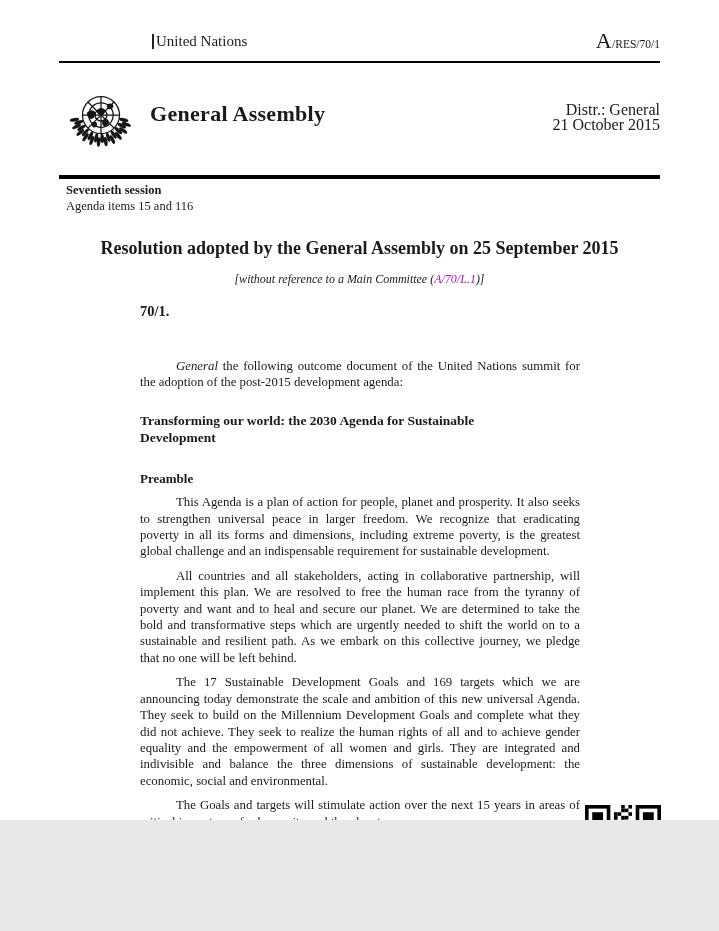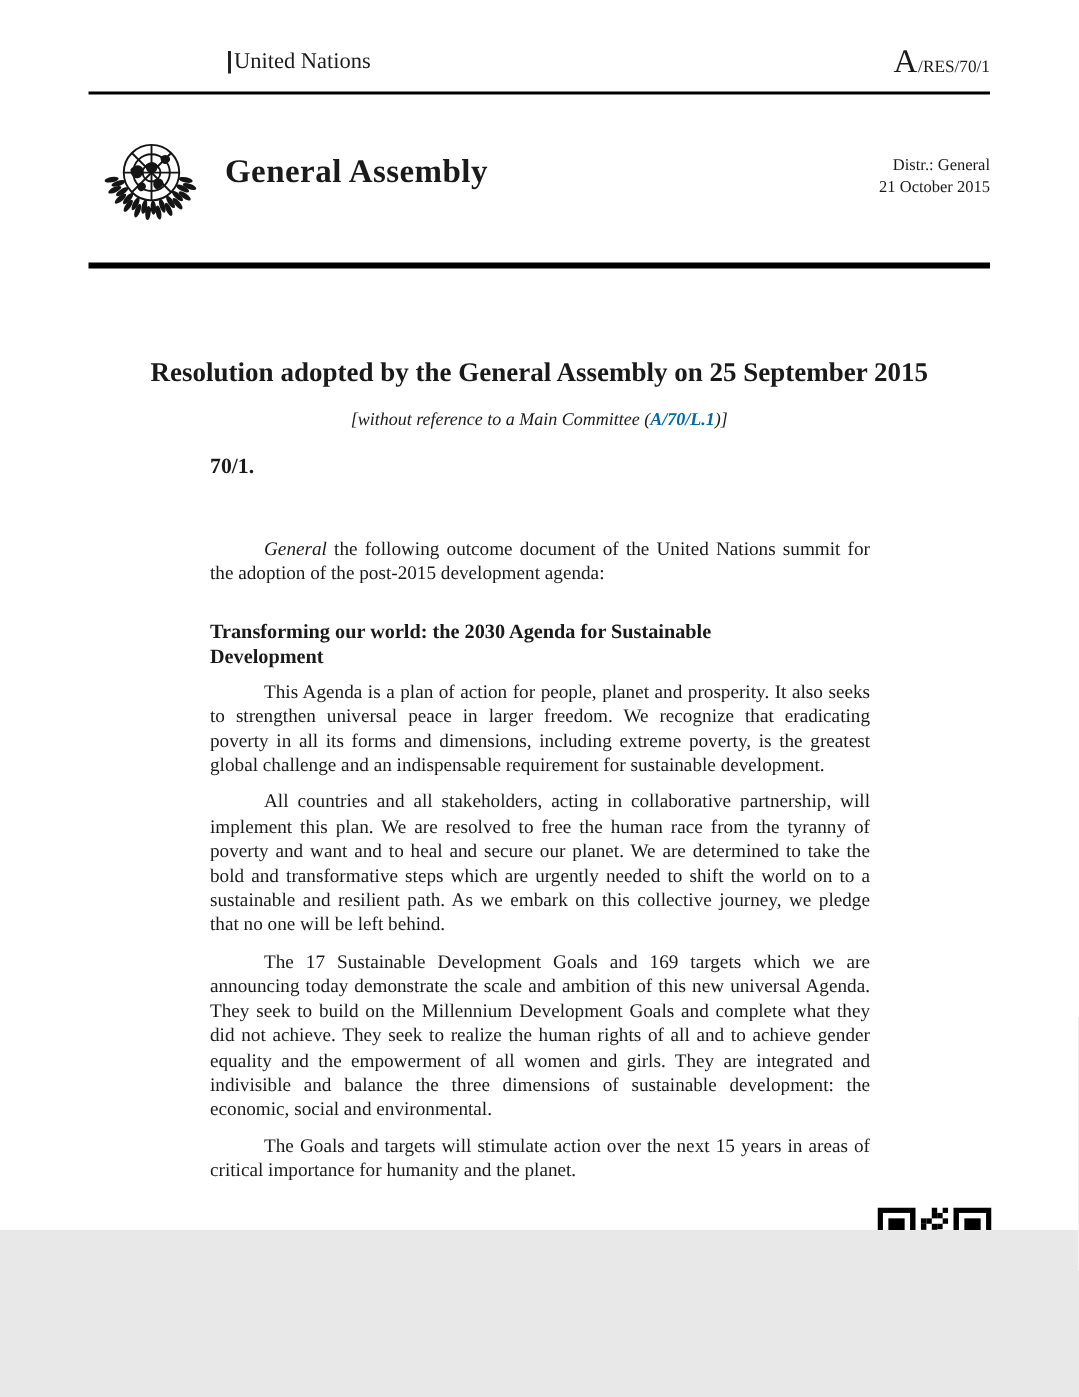--- a/index.html
+++ b/index.html
@@ -18,28 +18,28 @@
   .cursor-mark{display:inline-block;width:2px;height:15px;background:#222;margin-right:2px;margin-top:1px;}
   .doc-symbol{right:59px;top:28px;text-align:right;white-space:nowrap;}
   .doc-symbol .big{font-size:22px;letter-spacing:.5px;}
   .doc-symbol .small{font-size:11.5px;}
   .rule{left:59px;right:59px;background:#000;}
   .rule-thin{top:61px;height:2px;}
   .rule-thick{top:175px;height:4px;}
   
   .emblem{left:64px;top:82px;width:74px;height:78px;}
   .organ-title{left:150px;top:101px;font-size:22px;font-weight:bold;letter-spacing:.3px;}
-  .distr{right:59px;top:103px;text-align:right;font-size:11px;line-height:14.5px;}
+  .distr{right:59px;top:103px;text-align:right;font-size:16px;line-height:14.5px;}
   
   .session{left:66px;top:183px;font-size:12.5px;line-height:15.5px;}
   .session .b{font-weight:bold;}
   
   .res-title{left:0;right:0;top:238px;text-align:center;font-weight:bold;font-size:18px;}
   .ref-note{left:0;right:0;top:272px;text-align:center;font-style:italic;font-size:12px;}
-  .ref-note a{color:#0369a1;text-decoration:none;font-weight:bold;}
+  .ref-note a{color:#a21caf;text-decoration:none;}
   .res-heading{left:140px;top:303px;width:460px;display:flex;font-weight:bold;font-size:14.5px;line-height:17.5px;gap:44px;}
   .res-heading .num{width:62px;flex:none;}
   
   .body-col{left:140px;top:351px;width:440px;font-size:12.8px;line-height:16.4px;}
   .body-col p{margin:0;text-align:justify;}
   .actor{font-style:italic;margin:0;}
   .p-adopts{margin-top:7px !important;text-indent:36px;}
   .p-adopts .it{font-style:italic;}
   .outcome-title{margin-top:21px;font-weight:bold;font-size:13.5px;line-height:17px;}
   .preamble-h{margin-top:9px;font-weight:bold;font-size:13px;padding-top:16px;}
@@ -111,38 +111,43 @@
       <rect x="44" y="74" width="12" height="2.6" transform="rotate(18 50 75)"></rect>
     </g>
   </svg>
   <div class="abs organ-title">General Assembly</div>
   <div class="abs distr">
     <div>Distr.: General</div>
     <div>21 October 2015</div>
   </div>
   <div class="abs rule rule-thick"></div>
 
+  <div class="abs session">
+    <div class="b">Seventieth session</div>
+    <div>Agenda items 15 and 116</div>
+  </div>
 
   <div class="abs res-title">Resolution adopted by the General Assembly on 25 September 2015</div>
   <div class="abs ref-note">
     <span>[without reference to a Main Committee (</span><a href="#">A/70/L.1</a><span>)]</span>
   </div>
 
   <div class="abs res-heading">
     <span class="num">70/1.</span>
   </div>
 
   <div class="abs body-col">
     <p class="p-adopts"><span class="it">General</span><span> the following outcome document of the United Nations summit for the adoption of the post-2015 development agenda:</span></p>
 
     <div class="outcome-title">
       <span>Transforming our world: the 2030 Agenda for Sustainable</span><br>
       <span>Development</span>
     </div>
 
+    <div class="preamble-h">Preamble</div>
 
     <p class="para first">This Agenda is a plan of action for people, planet and prosperity. It also seeks to strengthen universal peace in larger freedom. We recognize that eradicating poverty in all its forms and dimensions, including extreme poverty, is the greatest global challenge and an indispensable requirement for sustainable development.</p>
     <p class="para">All countries and all stakeholders, acting in collaborative partnership, will implement this plan. We are resolved to free the human race from the tyranny of poverty and want and to heal and secure our planet. We are determined to take the bold and transformative steps which are urgently needed to shift the world on to a sustainable and resilient path. As we embark on this collective journey, we pledge that no one will be left behind.</p>
     <p class="para">The 17 Sustainable Development Goals and 169 targets which we are announcing today demonstrate the scale and ambition of this new universal Agenda. They seek to build on the Millennium Development Goals and complete what they did not achieve. They seek to realize the human rights of all and to achieve gender equality and the empowerment of all women and girls. They are integrated and indivisible and balance the three dimensions of sustainable development: the economic, social and environmental.</p>
     <p class="para">The Goals and targets will stimulate action over the next 15 years in areas of critical importance for humanity and the planet.</p>
   </div>
 
   <div class="abs job-number">15-16301 (E)</div>
   <svg class="abs barcode" id="barcode" viewBox="0 0 124 20" preserveAspectRatio="none" aria-hidden="true">
       <rect x="0" y="0" width="2" height="20"></rect>

